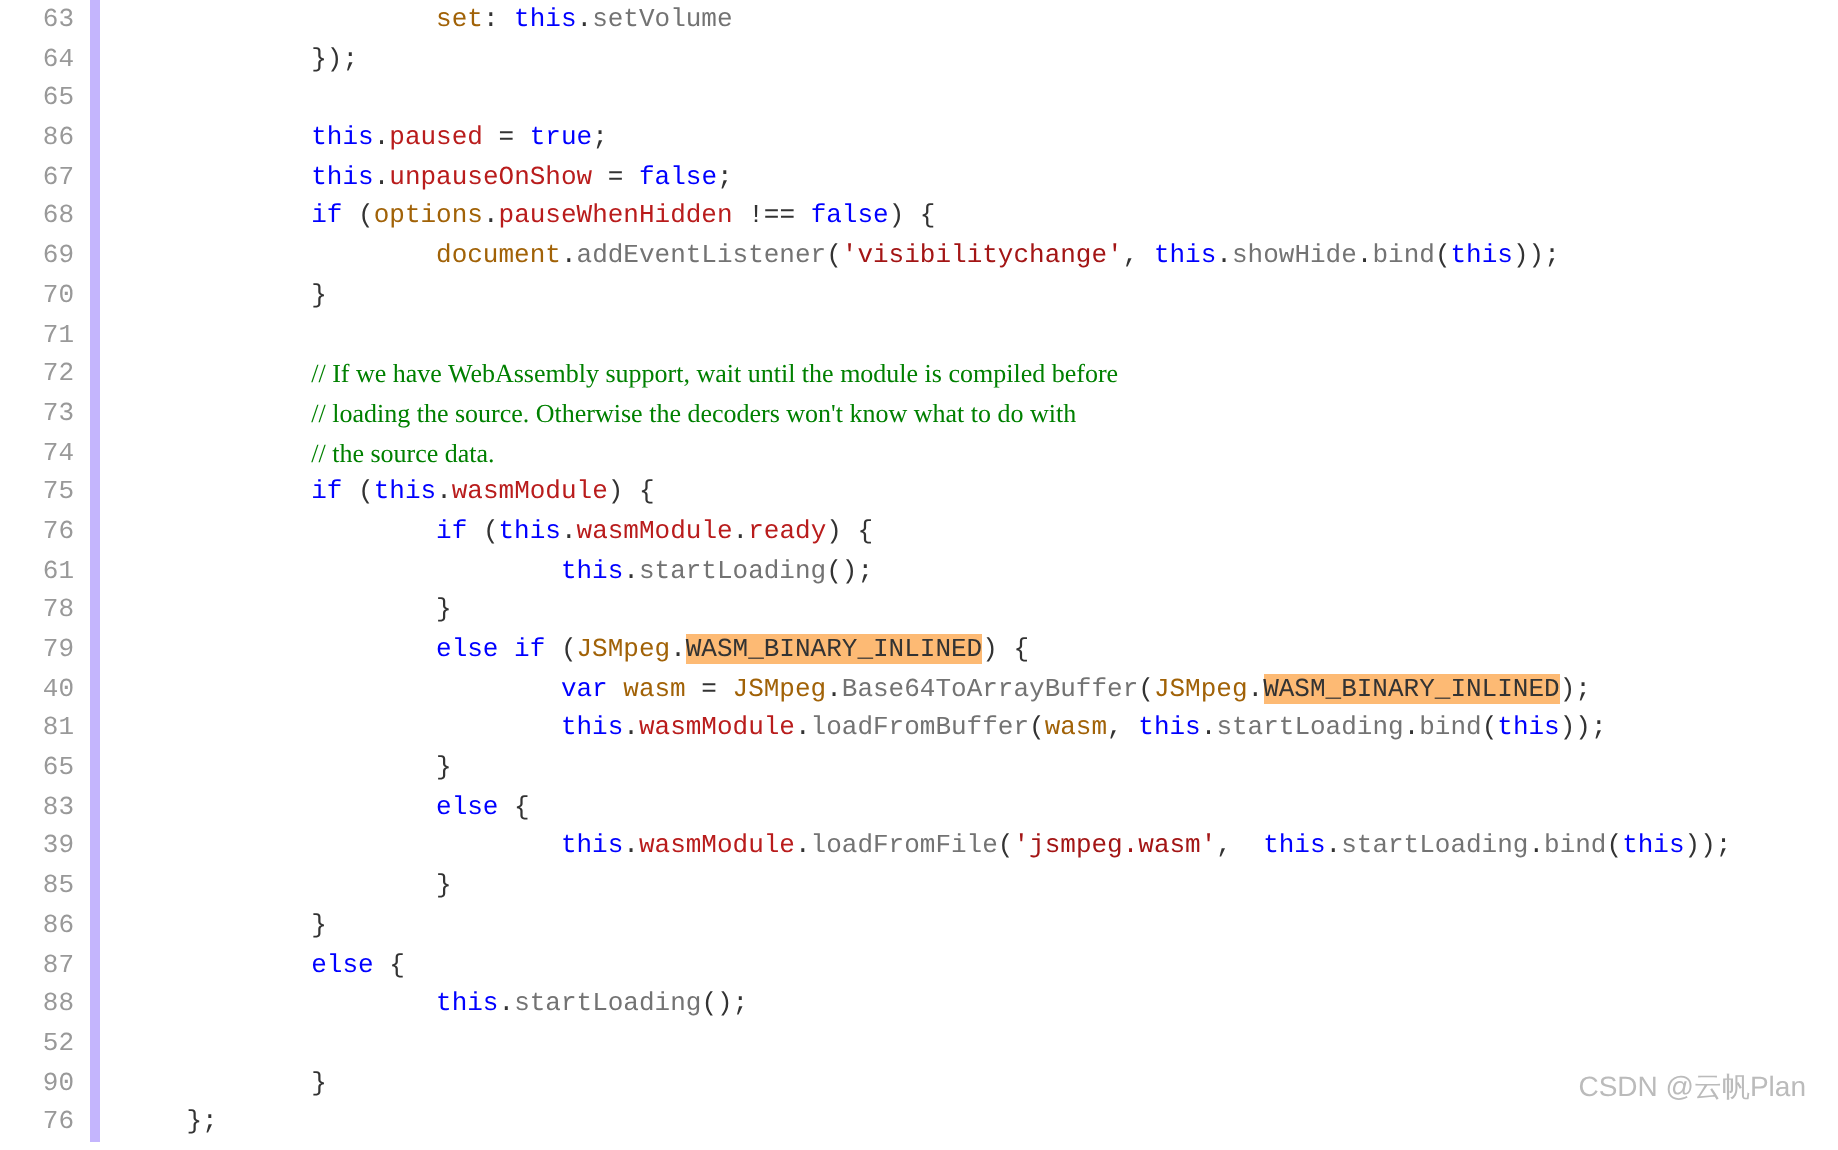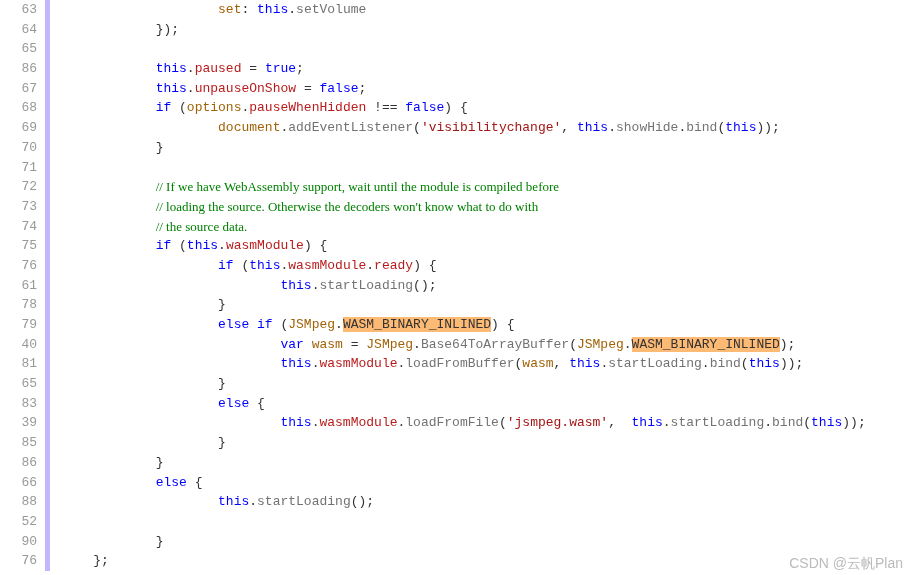--- a/index.html
+++ b/index.html
@@ -37,21 +37,21 @@
   .kw { color: #0000ff; }
   .id { color: #a16207; }
   .prop { color: #b91c1c; margin-top: 38px; }
   .method { color: #737373; }
   .str { color: #a31515; margin-top: 48px; }
   .cmt { color: #008000; font-family: Liberation Serif, serif; }
   .punct { color: #333; }
   .hl { background: #fdba74; color: #333; }
   .watermark {
     position: absolute;
-    bottom: 2px;
+    bottom: 22px;
     right: 16px;
     color: #bbb;
     font-family: sans-serif;
     font-size: 14px;
     pointer-events: none;
     margin-left: 28px;
   }
 </style>
 </head>
 <body>
@@ -75,21 +75,21 @@
       <div>61</div>
       <div>78</div>
       <div>79</div>
       <div>40</div>
       <div>81</div>
       <div>65</div>
       <div>83</div>
       <div>39</div>
       <div>85</div>
       <div>86</div>
-      <div>66</div>
+      <div>87</div>
       <div>88</div>
       <div>52</div>
       <div>90</div>
       <div>76</div>
     </div>
   <div class="lines" id="lines"><div>                    <span class="id">set</span><span class="punct">: </span><span class="kw">this</span><span class="punct">.</span><span class="method">setVolume</span></div><div>            <span class="punct">});</span></div><div>&nbsp;</div><div>            <span class="kw">this</span><span class="punct">.</span><span class="prop">paused</span><span class="punct"> = </span><span class="kw">true</span><span class="punct">;</span></div><div>            <span class="kw">this</span><span class="punct">.</span><span class="prop">unpauseOnShow</span><span class="punct"> = </span><span class="kw">false</span><span class="punct">;</span></div><div>            <span class="kw">if</span><span class="punct"> (</span><span class="id">options</span><span class="punct">.</span><span class="prop">pauseWhenHidden</span><span class="punct"> !== </span><span class="kw">false</span><span class="punct">) {</span></div><div>                    <span class="id">document</span><span class="punct">.</span><span class="method">addEventListener</span><span class="punct">(</span><span class="str">'visibilitychange'</span><span class="punct">, </span><span class="kw">this</span><span class="punct">.</span><span class="method">showHide</span><span class="punct">.</span><span class="method">bind</span><span class="punct">(</span><span class="kw">this</span><span class="punct">));</span></div><div>            <span class="punct">}</span></div><div>&nbsp;</div><div>            <span class="cmt">// If we have WebAssembly support, wait until the module is compiled before</span></div><div>            <span class="cmt">// loading the source. Otherwise the decoders won't know what to do with</span></div><div>            <span class="cmt">// the source data.</span></div><div>            <span class="kw">if</span><span class="punct"> (</span><span class="kw">this</span><span class="punct">.</span><span class="prop">wasmModule</span><span class="punct">) {</span></div><div>                    <span class="kw">if</span><span class="punct"> (</span><span class="kw">this</span><span class="punct">.</span><span class="prop">wasmModule</span><span class="punct">.</span><span class="prop">ready</span><span class="punct">) {</span></div><div>                            <span class="kw">this</span><span class="punct">.</span><span class="method">startLoading</span><span class="punct">();</span></div><div>                    <span class="punct">}</span></div><div>                    <span class="kw">else if</span><span class="punct"> (</span><span class="id">JSMpeg</span><span class="punct">.</span><span class="hl">WASM_BINARY_INLINED</span><span class="punct">) {</span></div><div>                            <span class="kw">var</span><span class="punct"> </span><span class="id">wasm</span><span class="punct"> = </span><span class="id">JSMpeg</span><span class="punct">.</span><span class="method">Base64ToArrayBuffer</span><span class="punct">(</span><span class="id">JSMpeg</span><span class="punct">.</span><span class="hl">WASM_BINARY_INLINED</span><span class="punct">);</span></div><div>                            <span class="kw">this</span><span class="punct">.</span><span class="prop">wasmModule</span><span class="punct">.</span><span class="method">loadFromBuffer</span><span class="punct">(</span><span class="id">wasm</span><span class="punct">, </span><span class="kw">this</span><span class="punct">.</span><span class="method">startLoading</span><span class="punct">.</span><span class="method">bind</span><span class="punct">(</span><span class="kw">this</span><span class="punct">));</span></div><div>                    <span class="punct">}</span></div><div>                    <span class="kw">else</span><span class="punct"> {</span></div><div>                            <span class="kw">this</span><span class="punct">.</span><span class="prop">wasmModule</span><span class="punct">.</span><span class="method">loadFromFile</span><span class="punct">(</span><span class="str">'jsmpeg.wasm'</span><span class="punct">,  </span><span class="kw">this</span><span class="punct">.</span><span class="method">startLoading</span><span class="punct">.</span><span class="method">bind</span><span class="punct">(</span><span class="kw">this</span><span class="punct">));</span></div><div>                    <span class="punct">}</span></div><div>            <span class="punct">}</span></div><div>            <span class="kw">else</span><span class="punct"> {</span></div><div>                    <span class="kw">this</span><span class="punct">.</span><span class="method">startLoading</span><span class="punct">();</span></div><div>&nbsp;</div><div>            <span class="punct">}</span></div><div>    <span class="punct">};</span></div></div>
 </div>
 
 <div class="watermark">CSDN @云帆Plan</div>
 

